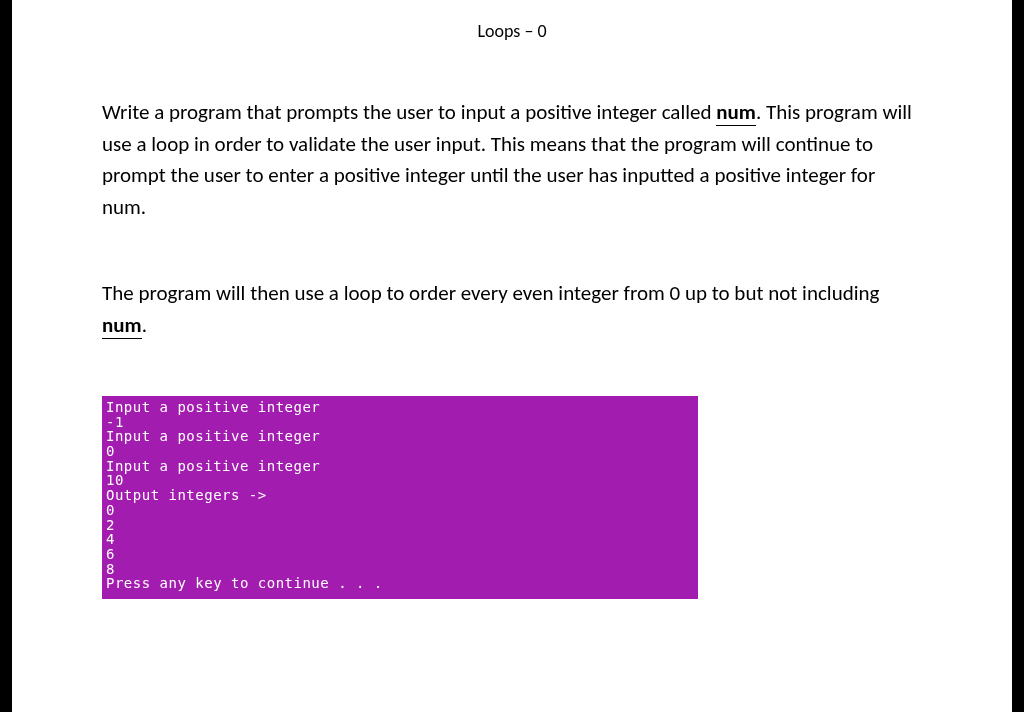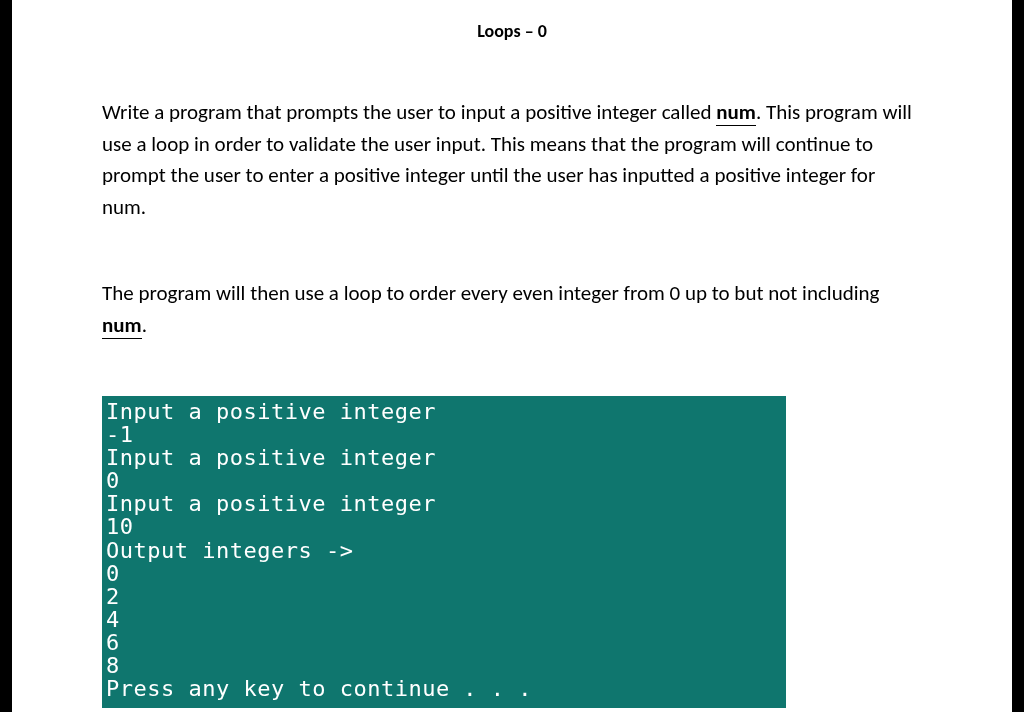--- a/index.html
+++ b/index.html
@@ -20,47 +20,47 @@
       background: #fff;
       width: 1000px;
       height: 712px;
       padding: 20px 90px 0 90px;
       font-family: Calibri, Arial, sans-serif;
       color: #000;
     }
     .doc-title {
       text-align: center;
       font-size: 18px;
-      font-weight: 700;
+      font-weight: 400;
       margin-bottom: 55px;
     }
     .para {
       font-size: 21px;
       line-height: 1.5;
       margin-bottom: 55px;
     }
     .underlined {
       border-bottom: 1px solid #000;
       font-weight: bold;
     }
     .bold {
       font-weight: normal;
     }
     .sample-label {
       font-size: 18px;
       margin-bottom: 8px;
     }
     .terminal {
-      background: #0f766e;
+      background: #a21caf;
       color: #fff;
       font-family: "Lucida Console", Consolas, monospace;
-      font-size: 22px;
+      font-size: 14px;
       line-height: 1.05;
       padding: 4px 8px 8px 4px;
-      width: 684px;
+      width: 596px;
       letter-spacing: 0.5px;
       white-space: pre;
     }
   </style>
 </head>
 <body>
 
 <div class="page">
 
   <div class="doc-title">Loops – 0</div>

